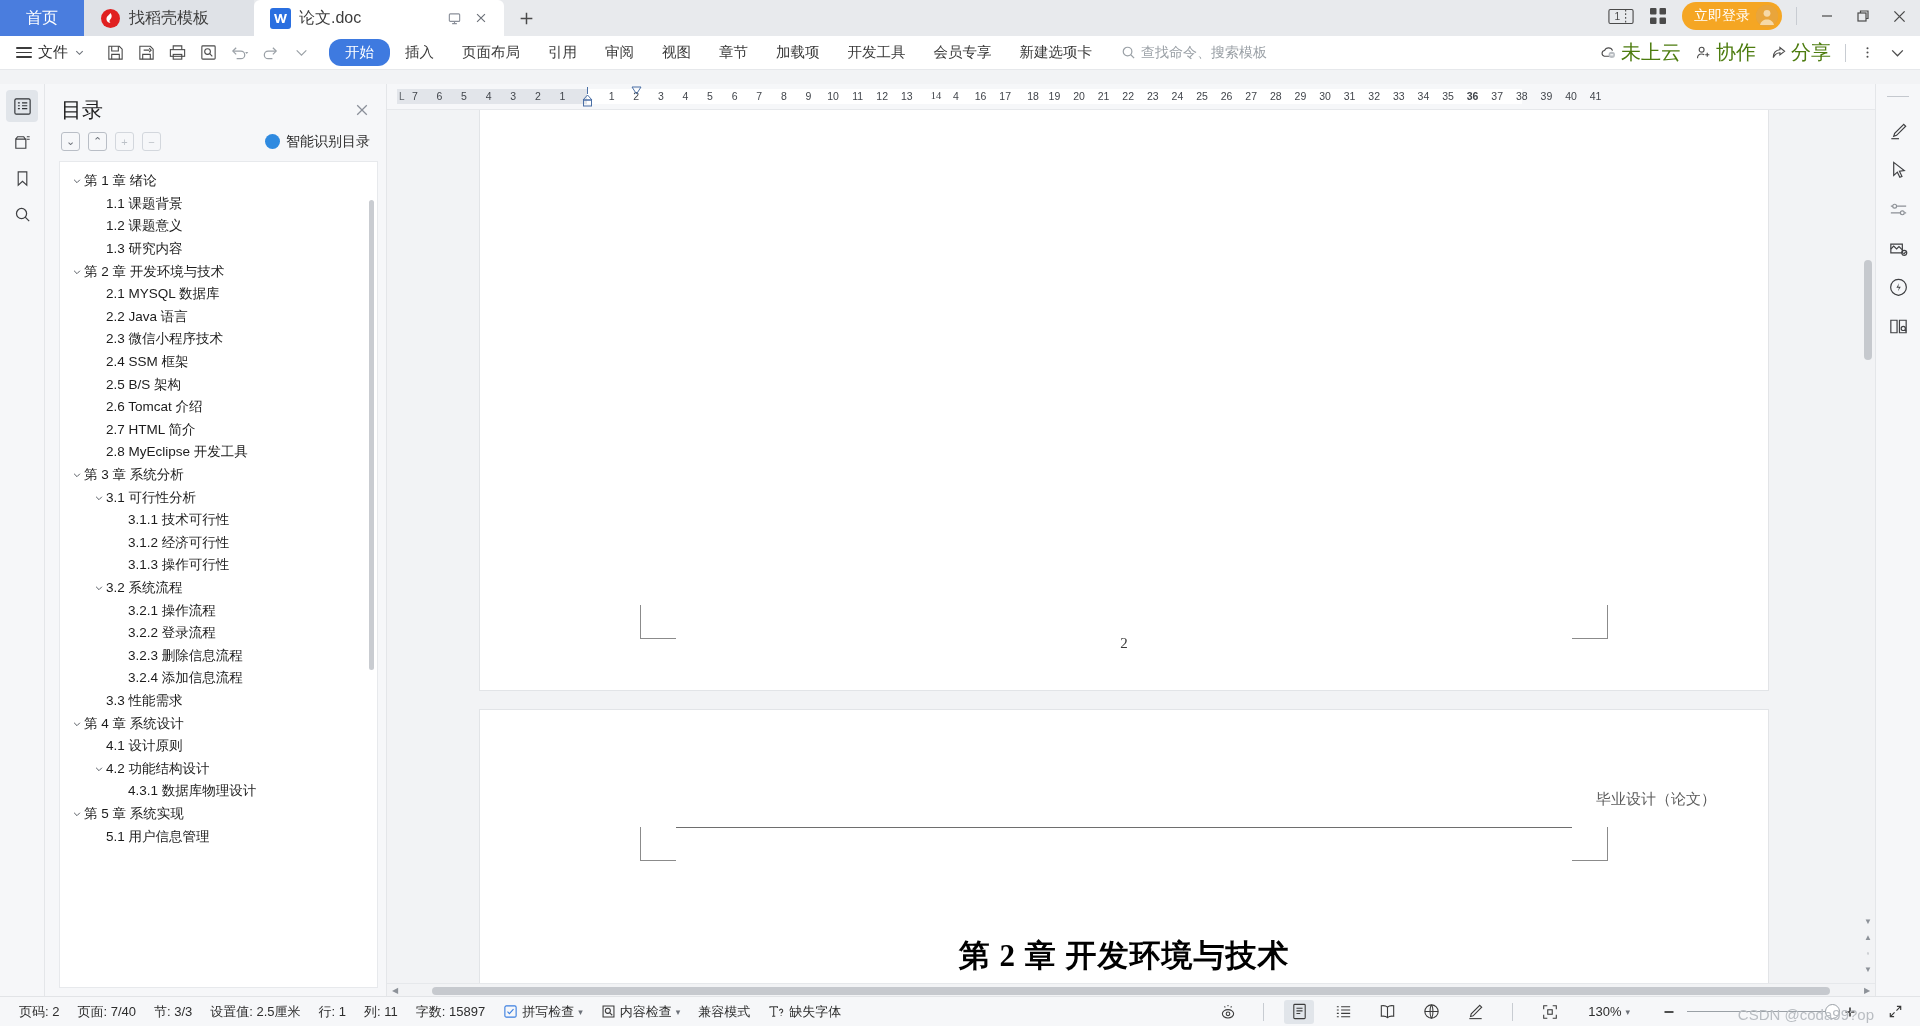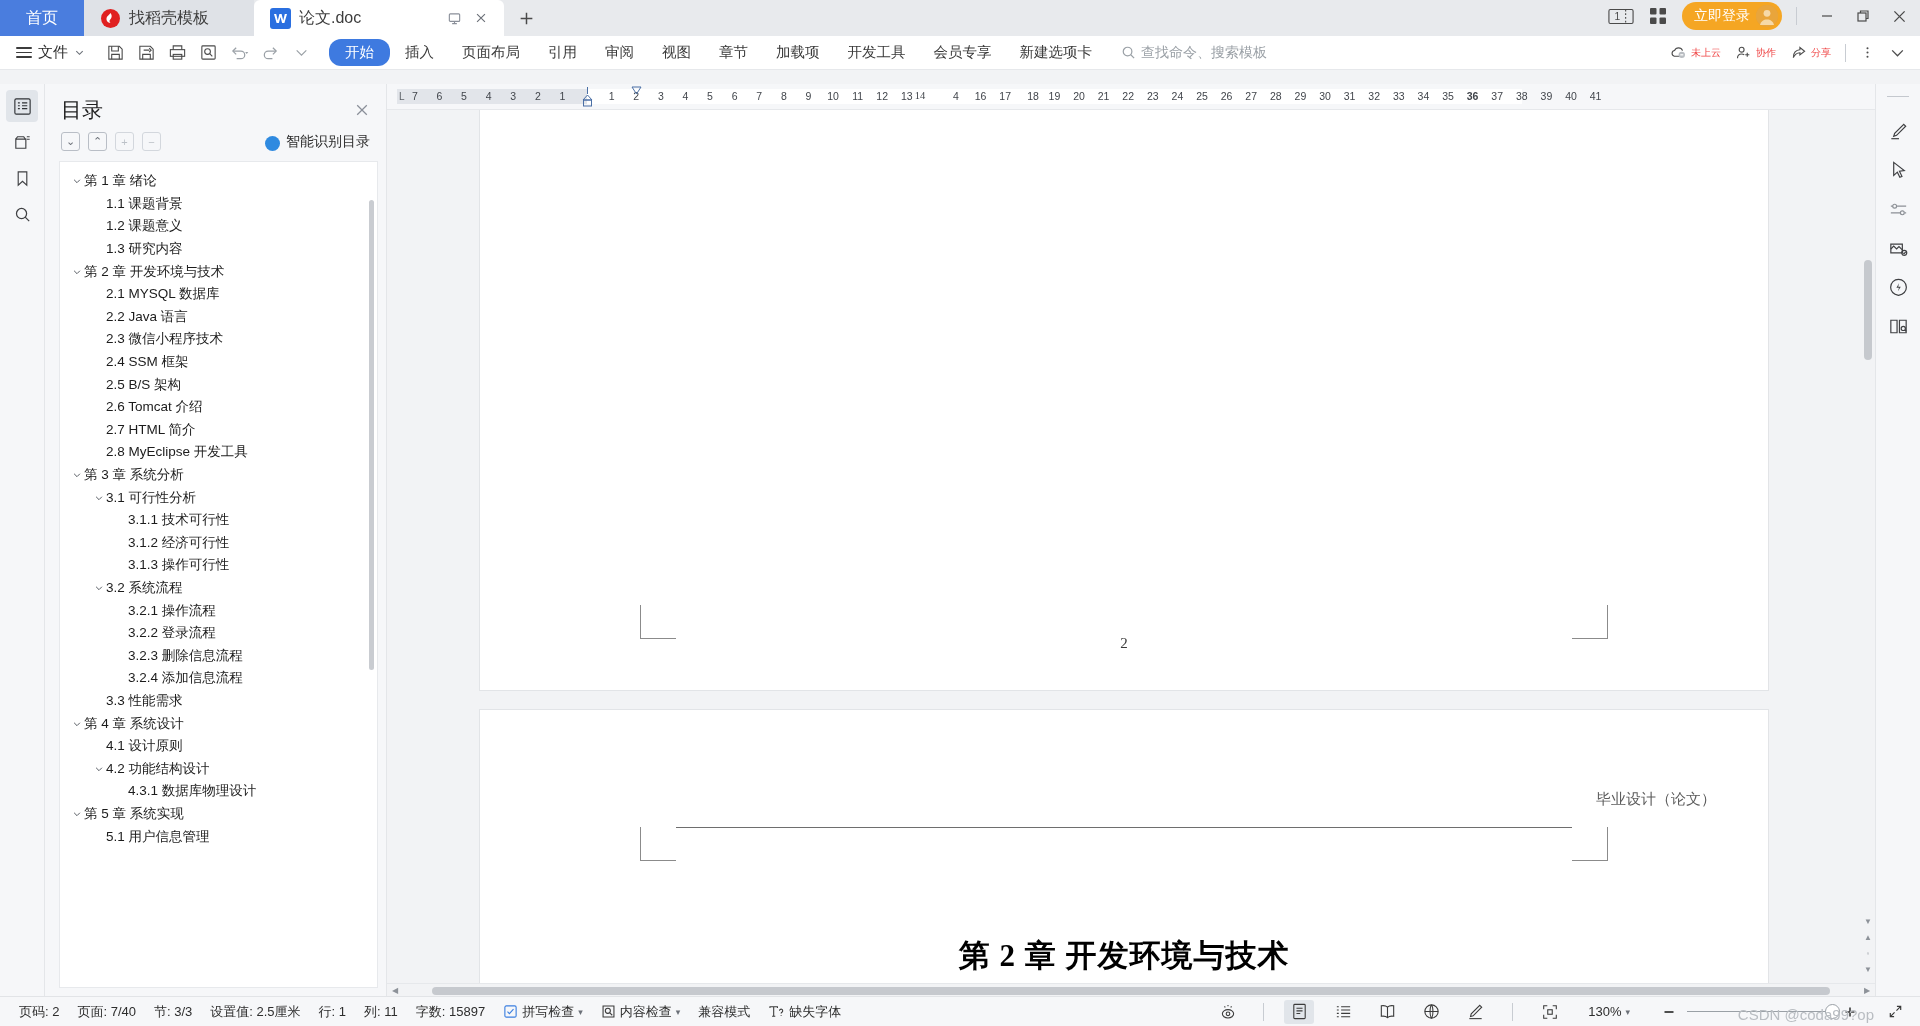--- a/index.html
+++ b/index.html
@@ -57,21 +57,21 @@
   .hamburger i { display: block; height: 1.6px; background: #3c3c3c; border-radius: 1px; }
   .qat { display: flex; align-items: center; gap: 3px; margin-left: 10px; }
   .qat-btn { width: 28px; height: 26px; display: flex; align-items: center; justify-content: center; color:#4a4a4a; border-radius:3px; }
   .ribbon-tabs { display: flex; align-items: center; gap: 2px; margin-left: 14px; }
   .rtab {
     font-size: 14.5px; color: #3a3a3a; padding: 4px 13px; border-radius: 12px;
     white-space: nowrap;
   }
   .rtab.active { background: #3e7ae0; color: #fff; padding: 4px 16px; }
   .ribbon-search { display: flex; align-items: center; gap: 5px; margin-left: 16px; color: #9aa0a6; font-size: 14px; }
-  .ribbon-right { margin-left: auto; display: flex; align-items: center; gap: 14px; color: #ef4444; font-size: 10px; padding-right: 4px;}
+  .ribbon-right { margin-left: auto; display: flex; align-items: center; gap: 14px; color: #4d7c0f; font-size: 20px; padding-right: 4px;}
   .rr-item { display: flex; align-items: center; gap: 4px; white-space: nowrap; }
 
   
   .main { flex: 1; display: flex; min-height: 0; background: #0f766e; margin-top: 14px; }
 
   
   .leftrail {
     width: 45px; background: #f6f7f9; border-right: 1px solid #e4e6e9;
     display: flex; flex-direction: column; align-items: center; padding-top: 6px; gap: 4px; flex: none;
   }
@@ -82,21 +82,21 @@
   .toc {
     width: 342px; background: #f6f7f9; border-right: 1px solid #e4e6e9;
     display: flex; flex-direction: column; flex: none; min-height:0;
   }
   .toc-head { display: flex; align-items: center; padding: 12px 16px 2px 16px; }
   .toc-title { font-size: 21px; color: #1f1f1f; font-weight: 400; }
   .toc-close { margin-left: auto; color: #8a8f99; font-size: 18px; line-height: 1; }
   .toc-tools { display: flex; align-items: center; gap: 8px; padding: 6px 16px 10px 16px; }
   .tool-sq { width: 19px; height: 19px; border: 1px solid #b9bec6; border-radius: 3px; display: flex; align-items: center; justify-content: center; color: #6b7078; font-size: 11px; }
   .tool-sq.dim { border-color: #d3d7dd; color: #bcc1c8; }
-  .toc-ai { margin-left: auto; display: flex; align-items: flex-end; gap: 6px; font-size: 14px; color: #2f2f2f; }
+  .toc-ai { margin-left: auto; display: flex; align-items: center; gap: 6px; font-size: 14px; color: #2f2f2f; }
   .ai-dot { width: 15px; height: 15px; border-radius: 50%; background: #2f8ae0; }
   .toc-list {
     flex: 1; overflow: hidden; margin: 0 8px 8px 14px; background: #fff;
     border: 1px solid #e7e9ec; position: relative; padding: 8px 0 0 0;
   }
   .toc-item { display: flex; align-items: center; height: 22.6px; font-size: 13.5px; color: #1c1c1c; white-space: nowrap; }
   .caret { width: 14px; flex: none; color: #5a5f66; font-size: 10px; display:flex; align-items:center; justify-content:center;}
   .toc-scroll { position: absolute; right: 3px; top: 38px; width: 5px; height: 470px; background: #c9ccd1; border-radius: 3px; }
 
   
@@ -627,21 +627,21 @@
           <span class="rtick" style="left: 288.4px;">4</span>
           <span class="rtick" style="left: 313px;">5</span>
           <span class="rtick" style="left: 337.6px;">6</span>
           <span class="rtick" style="left: 362.2px;">7</span>
           <span class="rtick" style="left: 386.8px;">8</span>
           <span class="rtick" style="left: 411.4px;">9</span>
           <span class="rtick" style="left: 436px;">10</span>
           <span class="rtick" style="left: 460.6px;">11</span>
           <span class="rtick" style="left: 485.2px;">12</span>
           <span class="rtick" style="left: 509.8px;">13</span>
-          <span class="rtick" style="left: 523px; font-family: Liberation Serif, serif;">14</span>
+          <span class="rtick" style="left: 539px; font-family: Liberation Serif, serif;">14</span>
           <span class="rtick" style="left: 559px;">4</span>
           <span class="rtick" style="left: 583.6px;">16</span>
           <span class="rtick" style="left: 608.2px;">17</span>
           <span class="rtick" style="left: 636px;">18</span>
           <span class="rtick" style="left: 657.4px;">19</span>
           <span class="rtick" style="left: 682px;">20</span>
           <span class="rtick" style="left: 706.6px;">21</span>
           <span class="rtick" style="left: 731.2px;">22</span>
           <span class="rtick" style="left: 755.8px;">23</span>
           <span class="rtick" style="left: 780.4px;">24</span>

